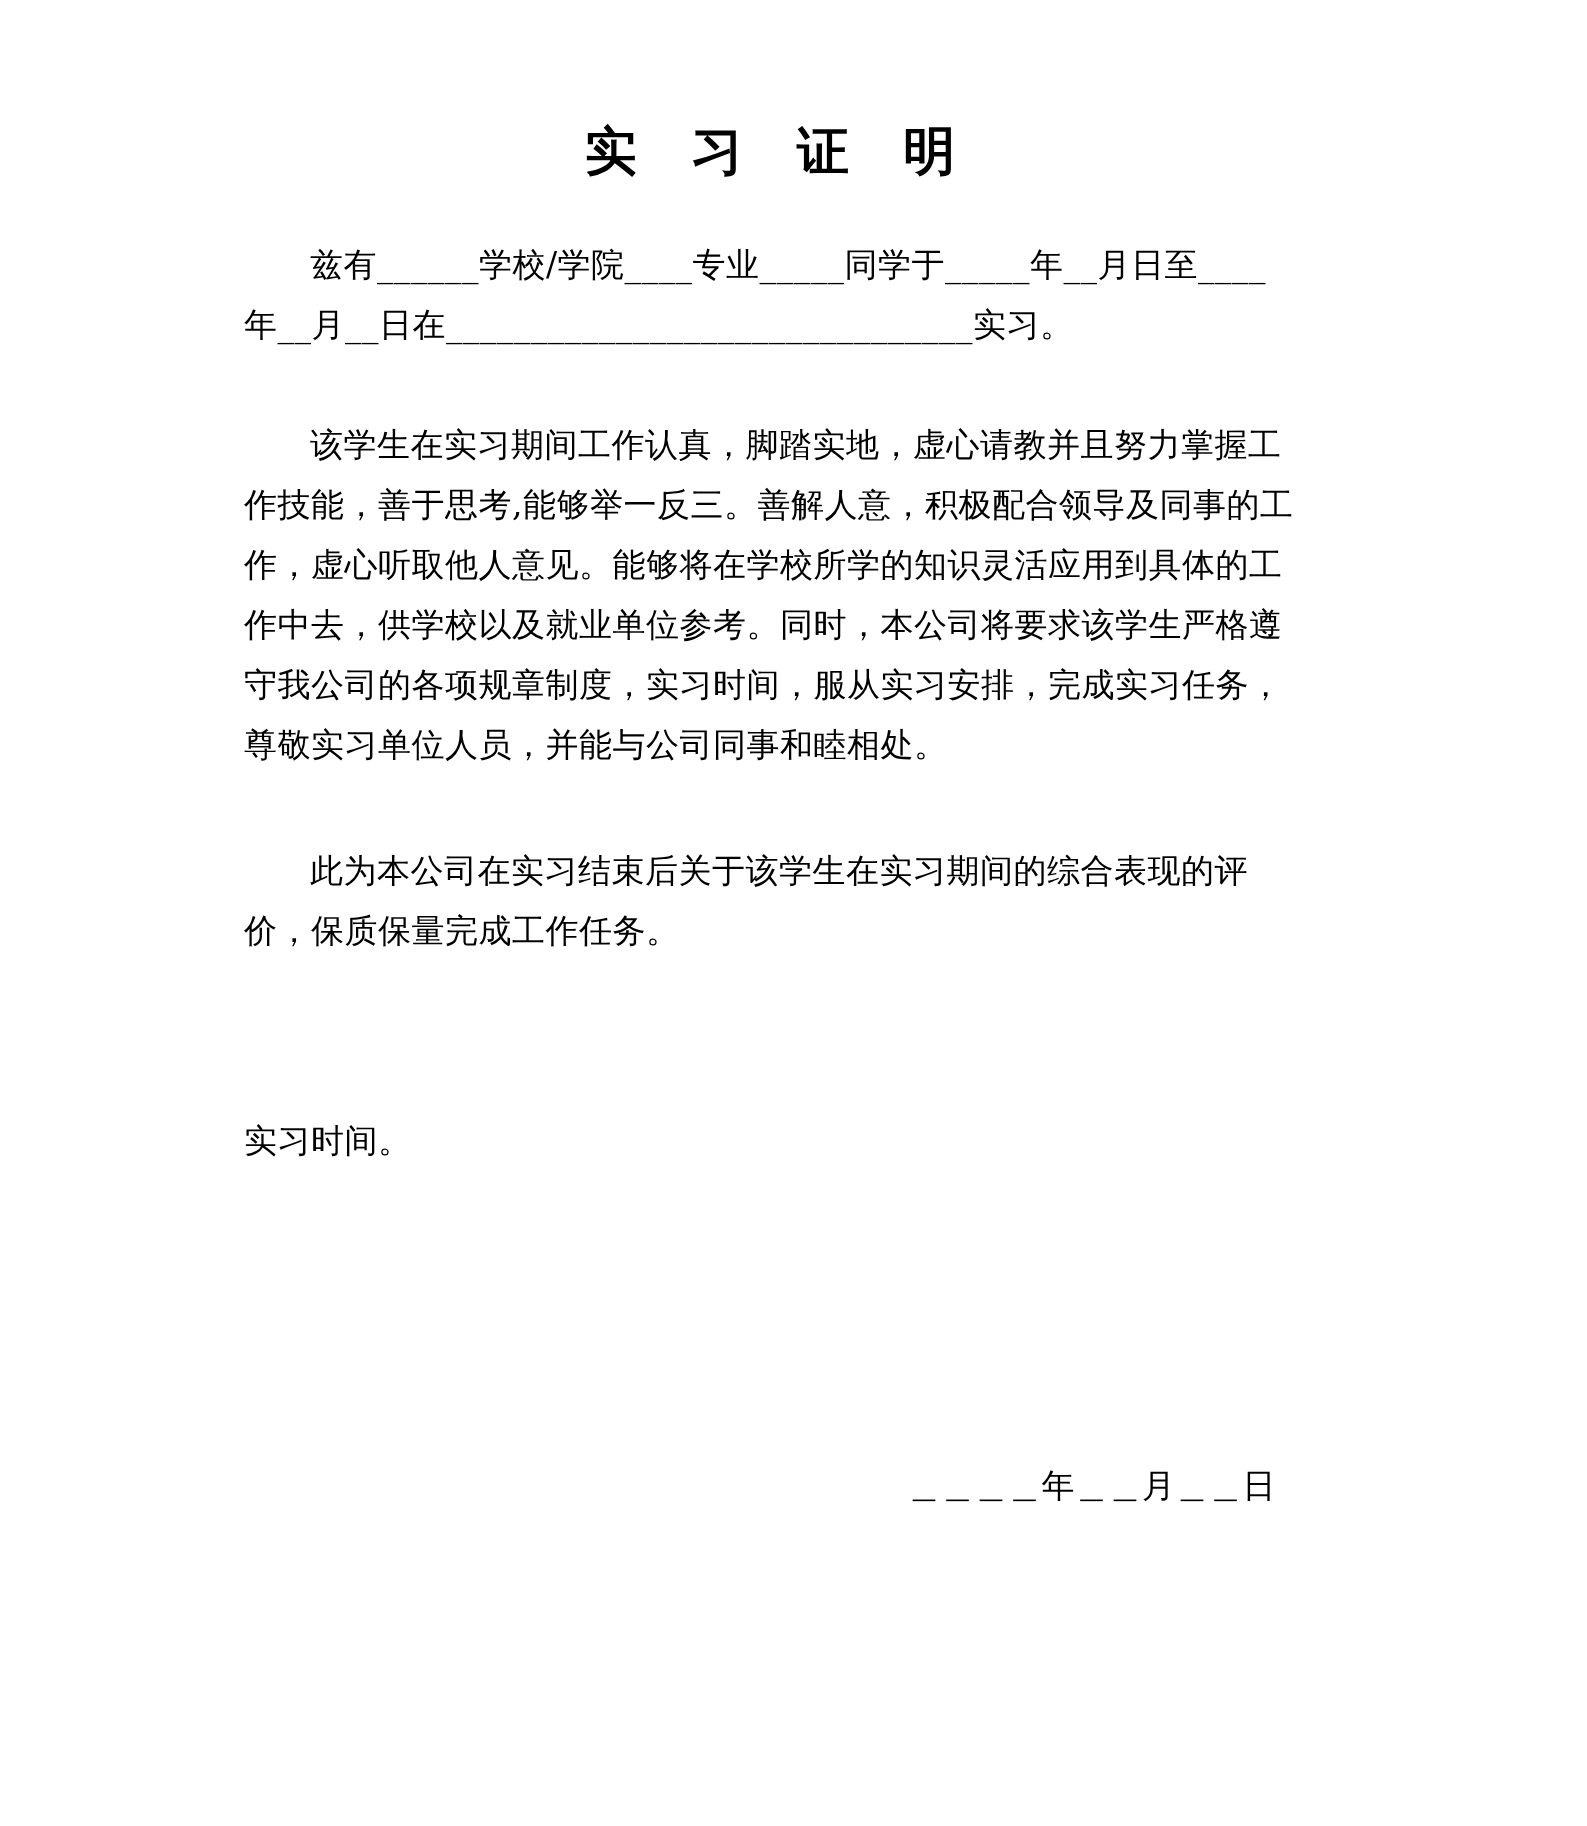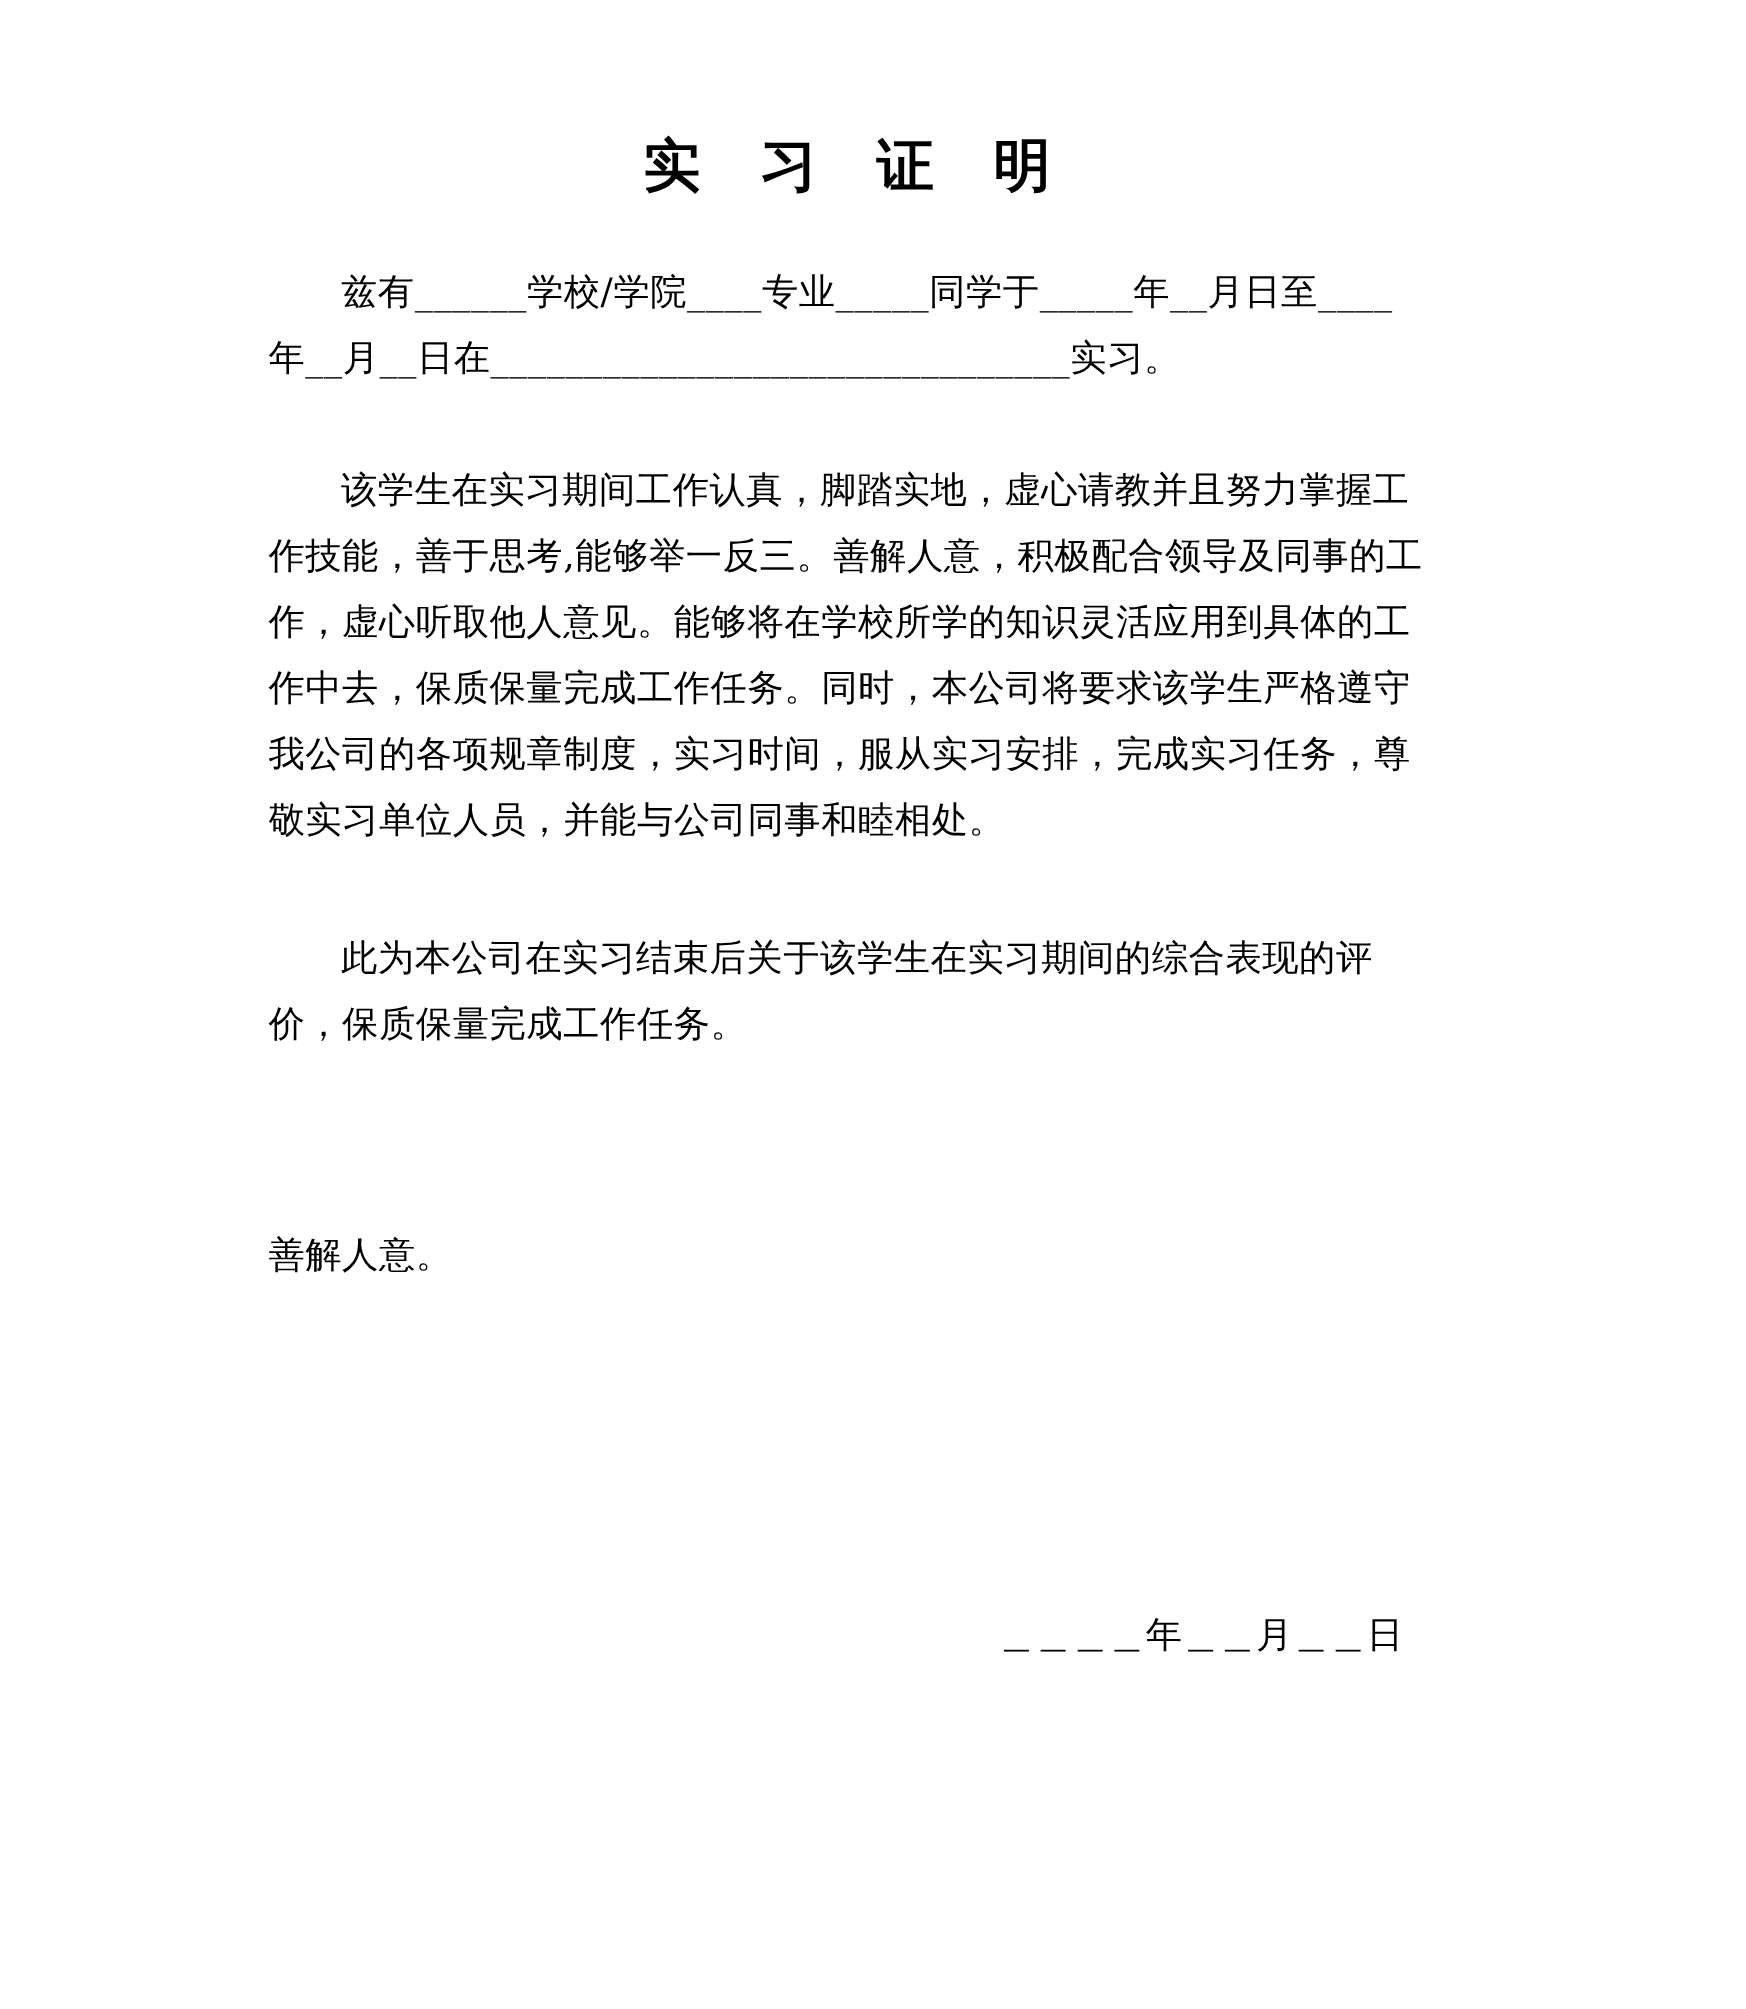--- a/index.html
+++ b/index.html
@@ -80,29 +80,29 @@
 
   <div class="body-block">
 
     <p class="para indent">兹有______学校/学院____专业_____同学于_____年__月日至____年__月__日在_______________________________实习。</p>
 
     <div class="gap-sm"></div>
 
 
     <div class="gap-sm"></div>
 
-    <p class="para indent">该学生在实习期间工作认真，脚踏实地，虚心请教并且努力掌握工作技能，善于思考,能够举一反三。善解人意，积极配合领导及同事的工作，虚心听取他人意见。能够将在学校所学的知识灵活应用到具体的工作中去，保质保量完成工作任务。同时，本公司将要求该学生严格遵守我公司的各项规章制度，实习时间，服从实习安排，完成实习任务，尊敬实习单位人员，并能与公司同事和睦相处。</p>
+    <p class="para indent">该学生在实习期间工作认真，脚踏实地，虚心请教并且努力掌握工作技能，善于思考,能够举一反三。善解人意，积极配合领导及同事的工作，虚心听取他人意见。能够将在学校所学的知识灵活应用到具体的工作中去，供学校以及就业单位参考。同时，本公司将要求该学生严格遵守我公司的各项规章制度，实习时间，服从实习安排，完成实习任务，尊敬实习单位人员，并能与公司同事和睦相处。</p>
 
     <div class="gap-md"></div>
 
     <p class="para indent">此为本公司在实习结束后关于该学生在实习期间的综合表现的评价，保质保量完成工作任务。</p>
 
     <div class="gap-lg"></div>
 
-    <p class="para">善解人意。</p>
+    <p class="para">实习时间。</p>
 
     <div class="gap-xl"></div>
 
 
     <div class="gap-lg"></div>
 
     <p class="date-line">＿＿＿＿年＿＿月＿＿日</p>
 
   </div>
 </div>

